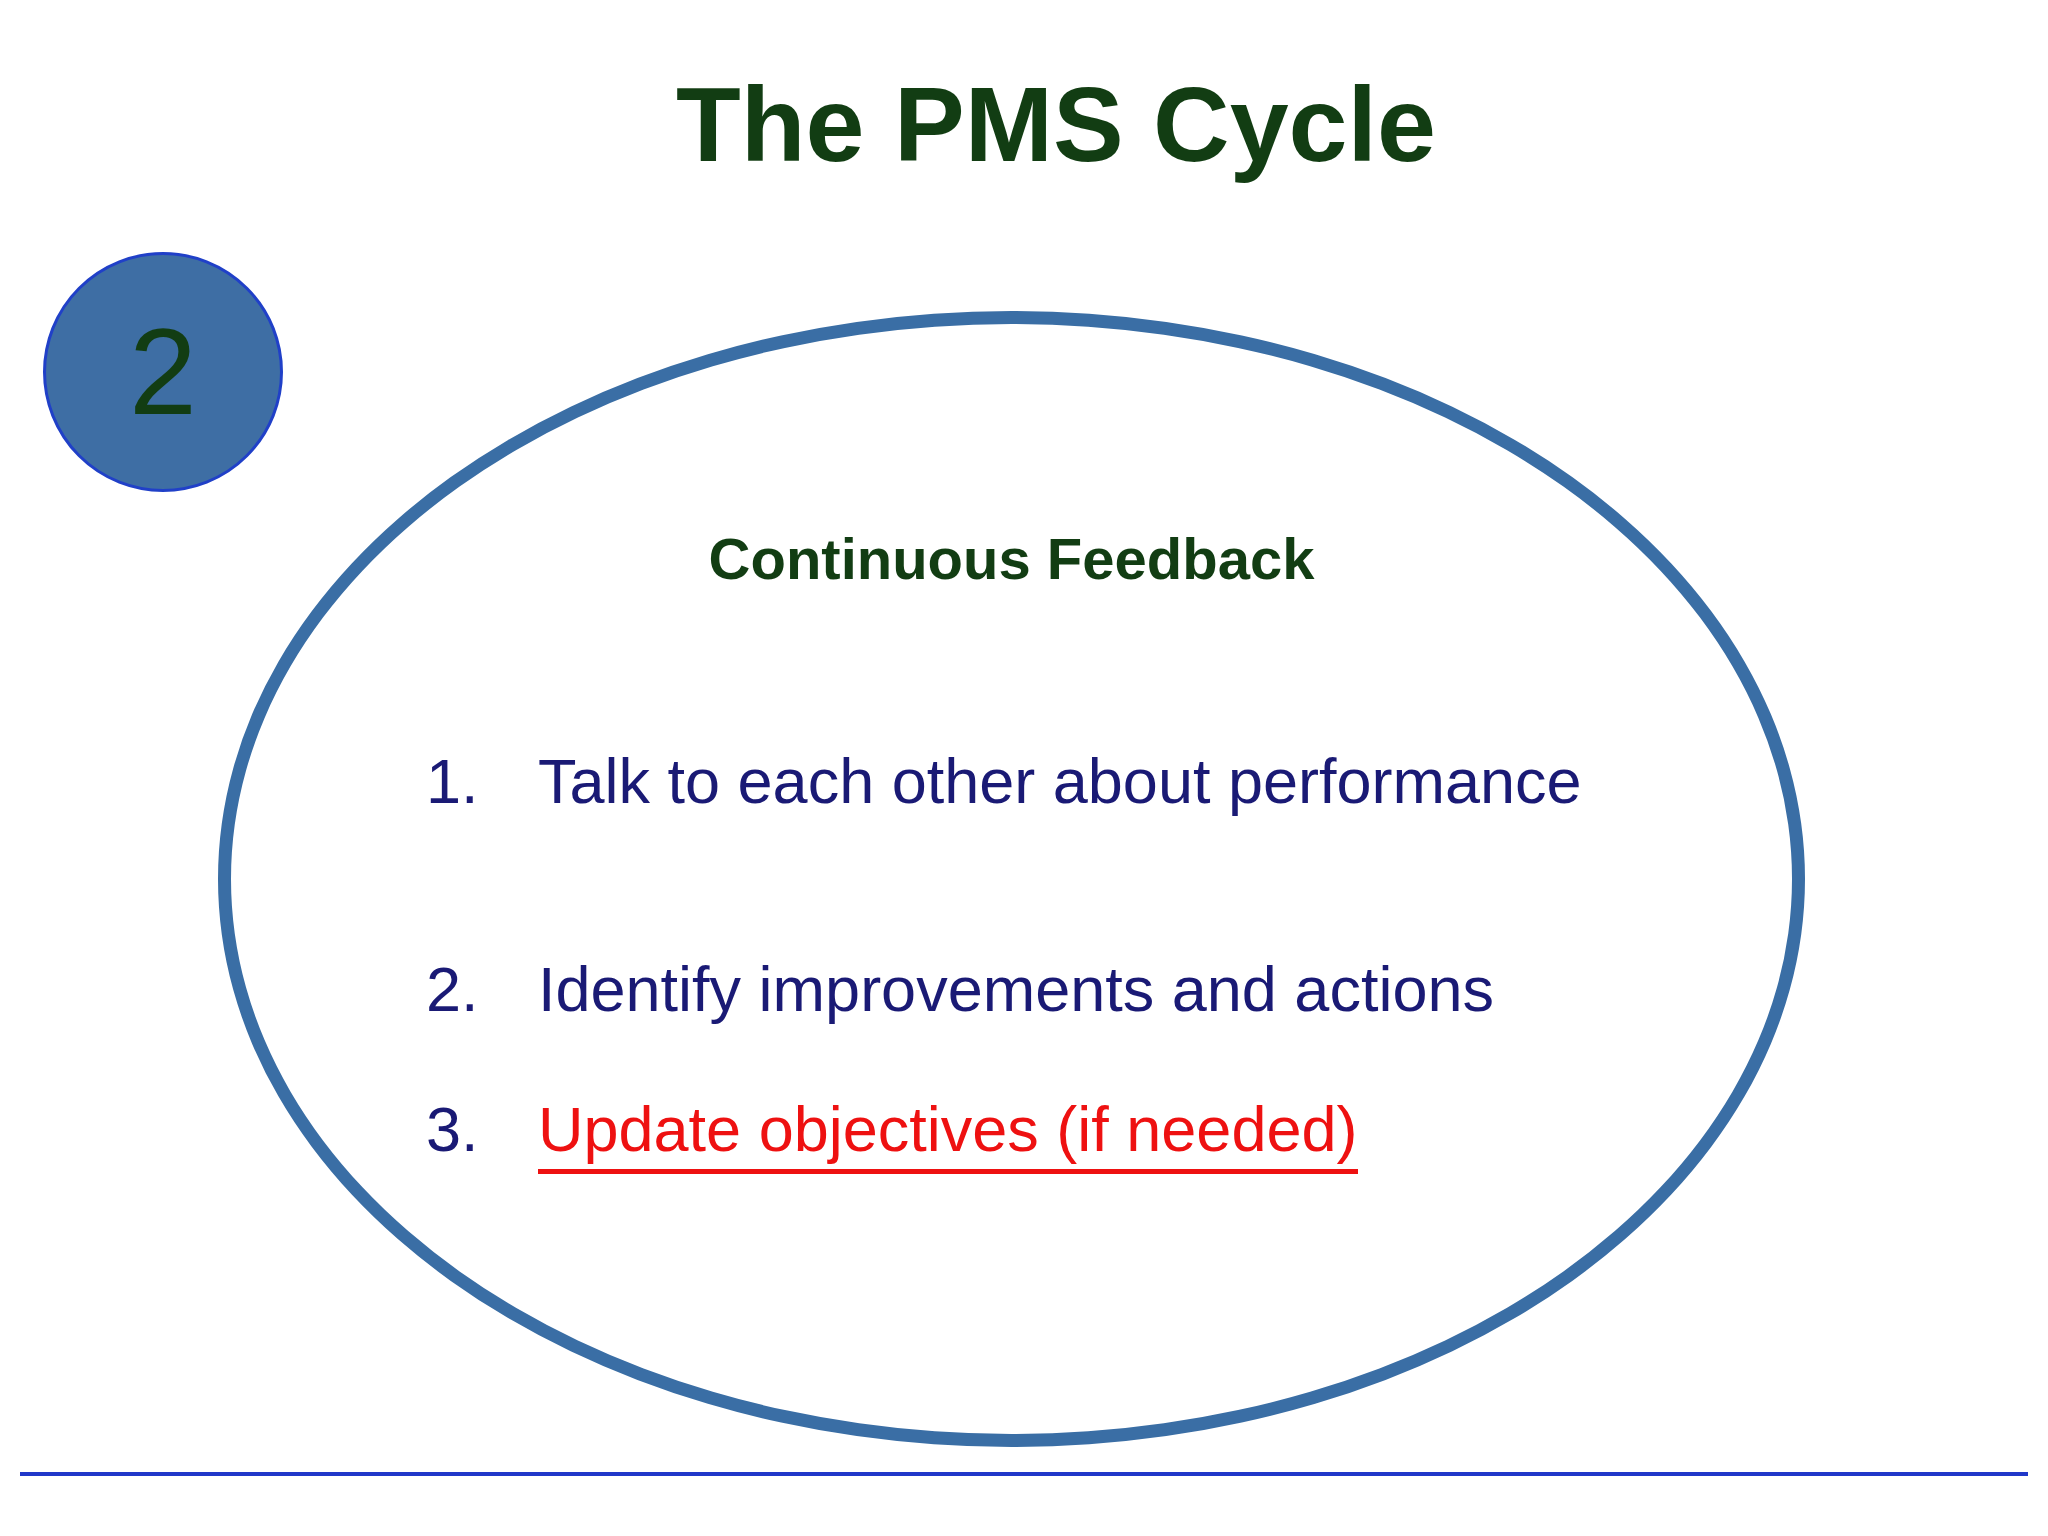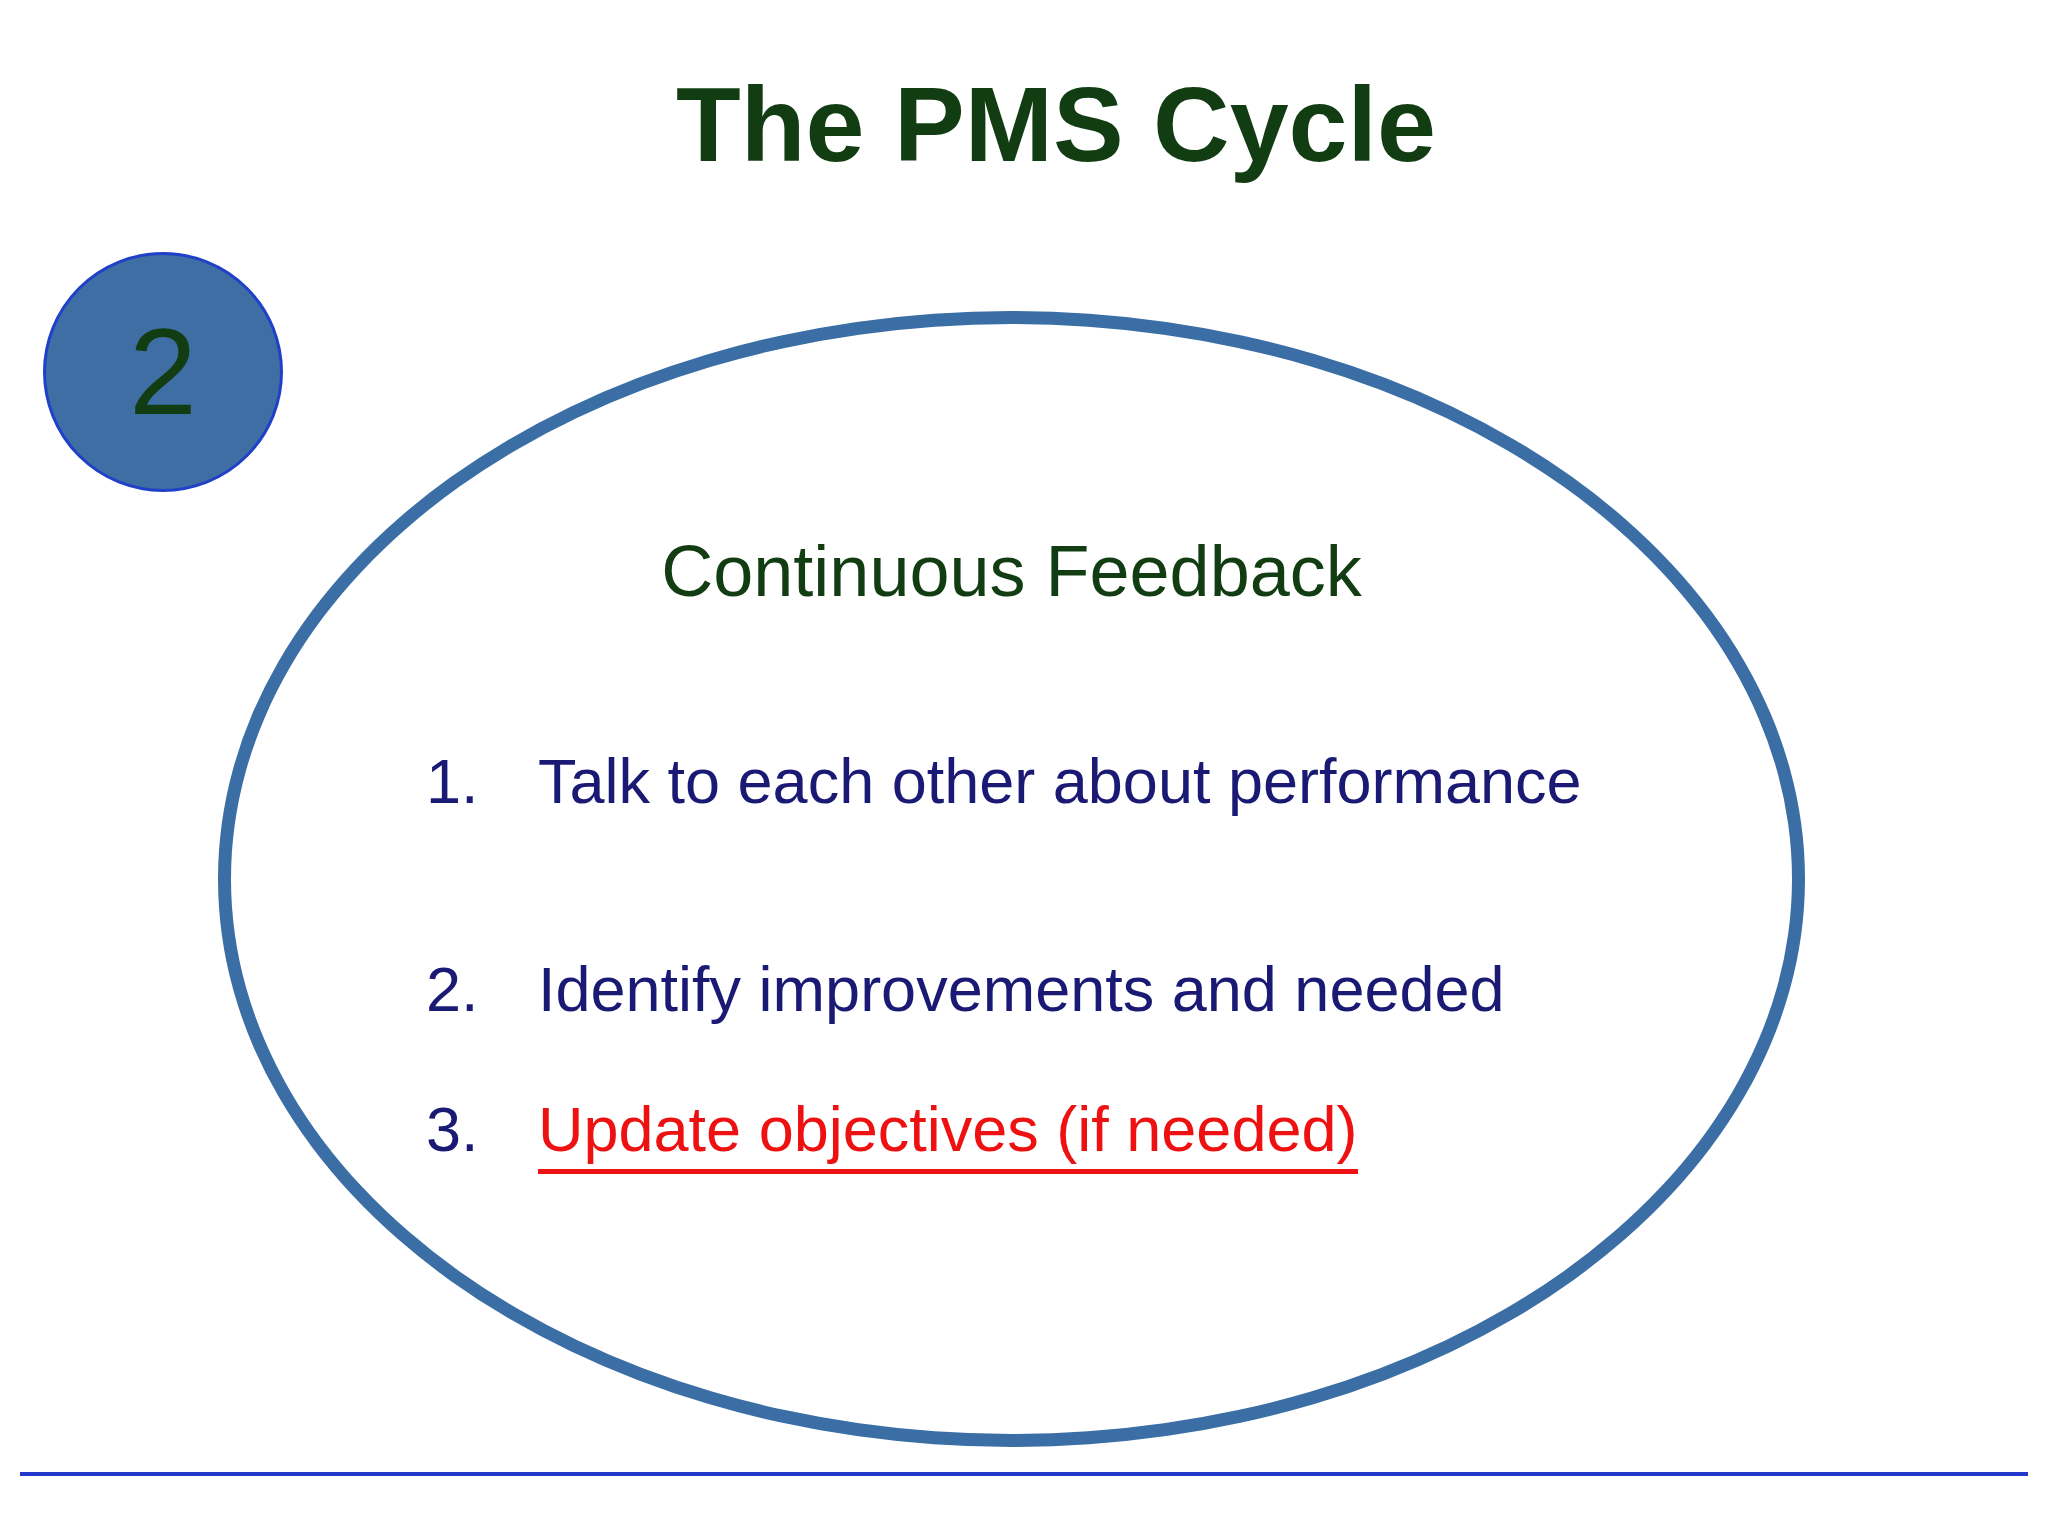--- a/index.html
+++ b/index.html
@@ -57,25 +57,25 @@
     width: 1587px;
     height: 1136px;
     border: 13px solid #3A6EA5;
     border-radius: 50%;
     box-sizing: border-box;
     background: transparent;
   }
   .ellipse-heading {
     position: absolute;
     left: 218px;
-    top: 532px;
+    top: 520px;
     width: 1587px;
     text-align: center;
-    font-size: 72px;
-    font-weight: normal;
+    font-size: 58px;
+    font-weight: bold;
     line-height: 78px;
     color: #123D13;
   }
   .list-item {
     position: absolute;
     left: 426px;
     white-space: nowrap;
     font-size: 63px;
     color: #1A1A75;
     line-height: 1.2;
@@ -118,21 +118,21 @@
 
   <div class="ellipse-heading">
     <div>Continuous Feedback</div>
   </div>
 
   <div class="list-item item-1">
     <span class="num">1.</span><span>Talk to each other about performance</span>
   </div>
 
   <div class="list-item item-2">
-    <span class="num">2.</span><span>Identify improvements and needed</span>
+    <span class="num">2.</span><span>Identify improvements and actions</span>
   </div>
 
   <div class="list-item item-3">
     <span class="num">3.</span><span class="red-underline">Update objectives (if needed)</span>
   </div>
 
   <div class="footer-line"></div>
 
 </div>
 

